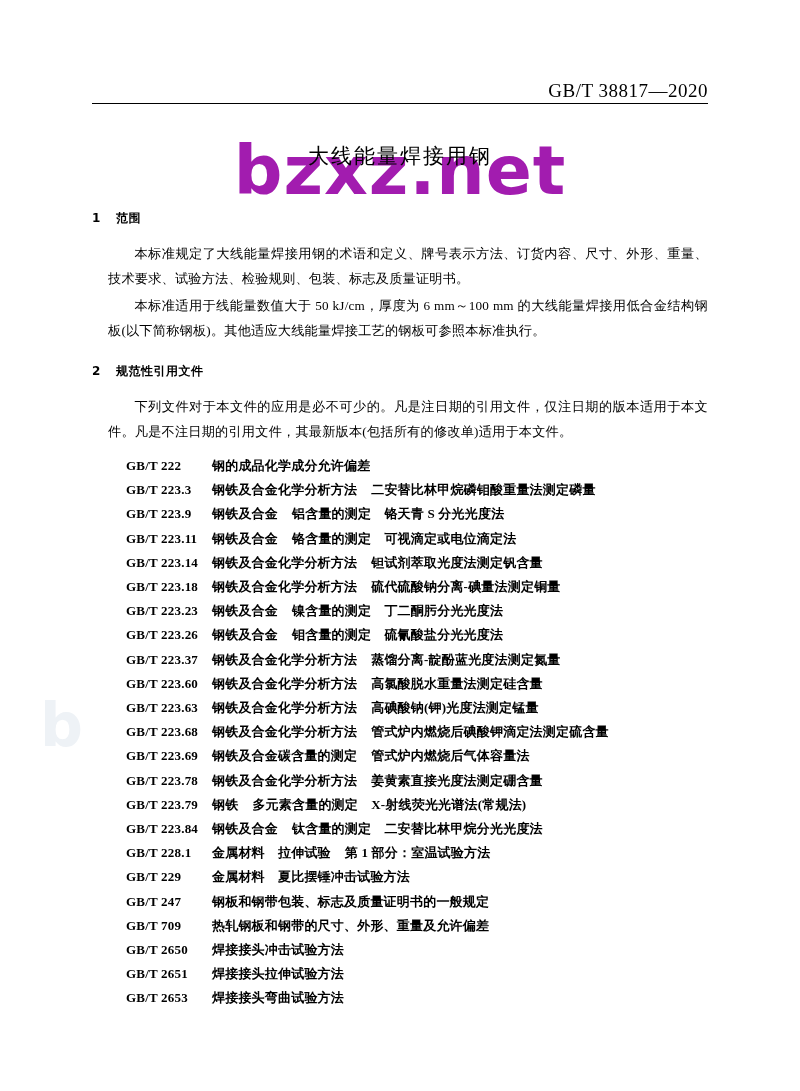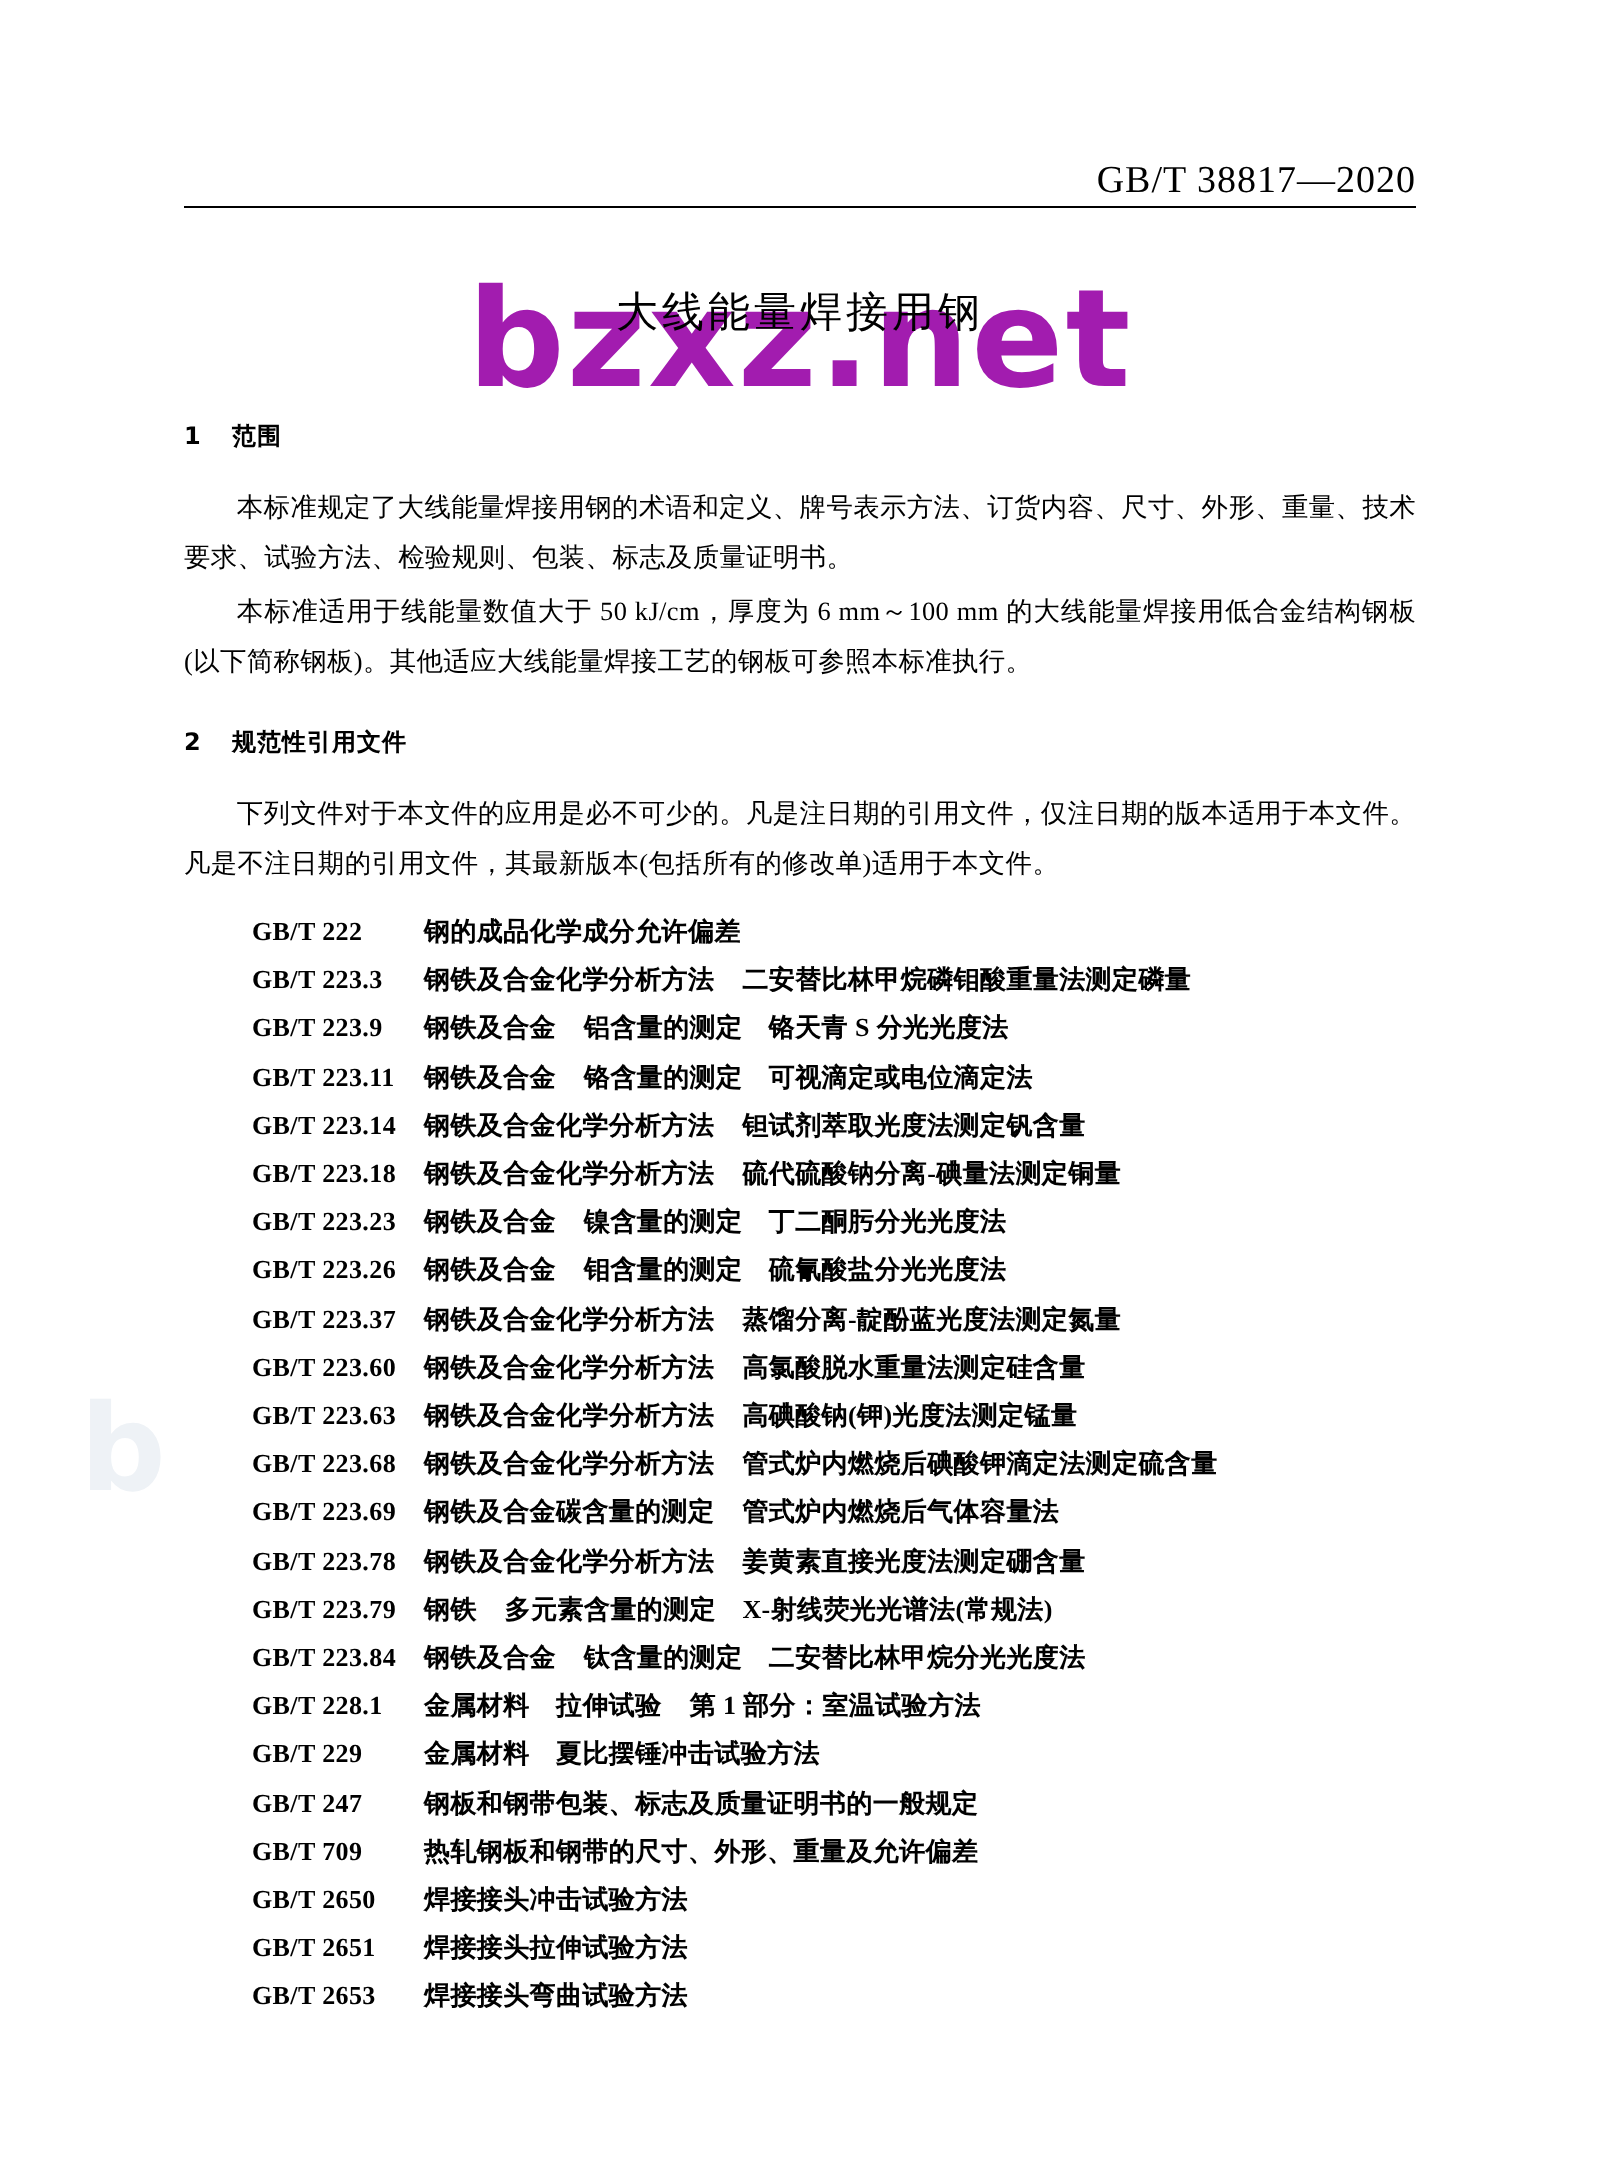--- a/index.html
+++ b/index.html
@@ -92,21 +92,21 @@
   }
   .sec-head .num {
     display: inline-block;
     width: 24px;
   }
   .para {
     font-size: 13.2px;
     line-height: 25px;
     text-align: justify;
     text-indent: 2em;
-    margin: 0 0 2px 0;
+    margin: 0 0 2px 16px;
     letter-spacing: 0.2px;
   }
   .gap {
     height: 18px;
   }
   .ref-list {
     margin: 10px 0 0 0;
     padding: 0;
     list-style: none;
     font-weight: bold;

